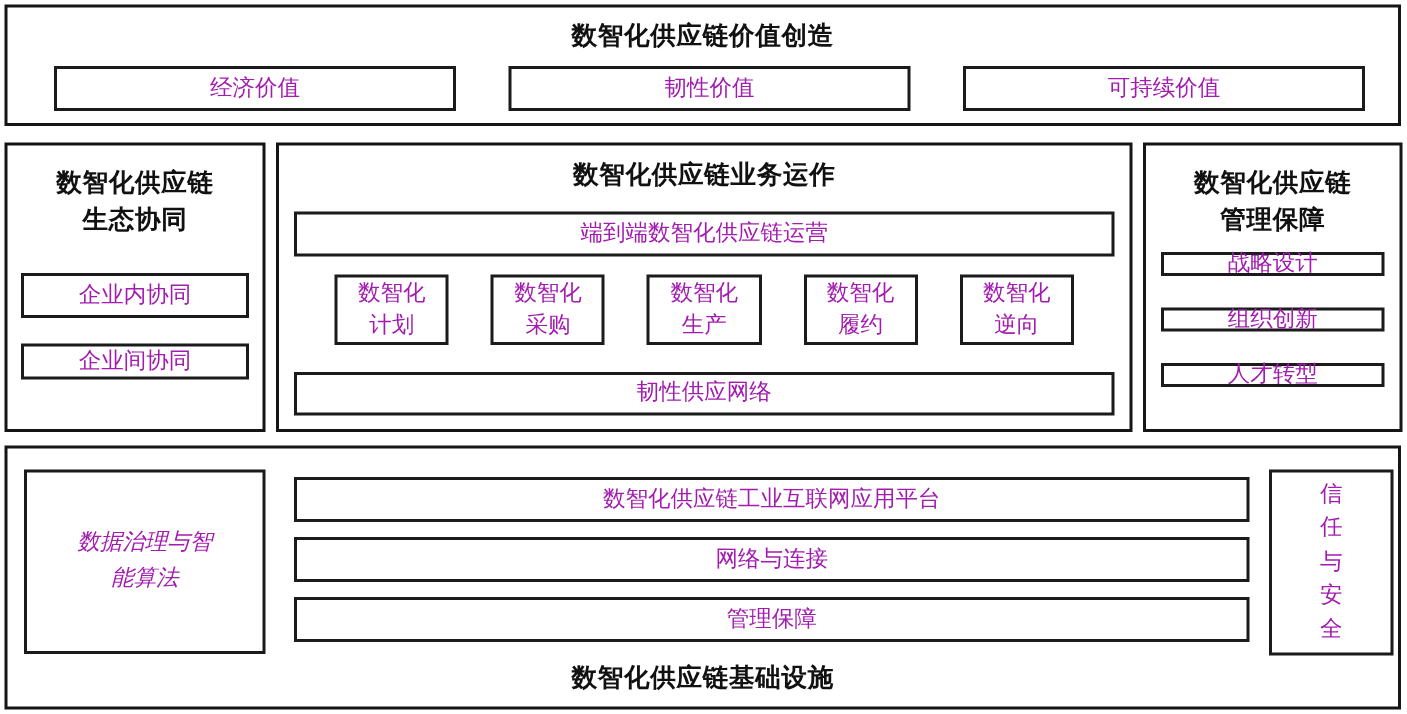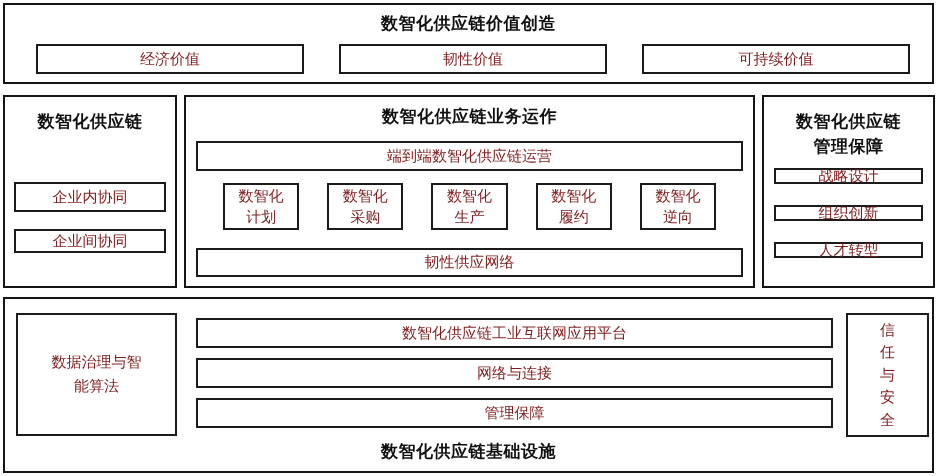--- a/index.html
+++ b/index.html
@@ -22,21 +22,21 @@
   }
   .box {
     border: 2px solid #1b1b1b;
     background: #ffffff;
     display: flex;
     align-items: center;
     justify-content: center;
     text-align: center;
     font-size: 15px;
     line-height: 1.35;
-    color: #7f1d1d;
+    color: #a21caf;
   }
   .sec-title {
     font-weight: bold;
     font-size: 17px;
     text-align: center;
     line-height: 1.45;
     letter-spacing: 0.5px;
   }
   .tl { display: block; }
 
@@ -67,21 +67,21 @@
   
   .panel-mgmt { left: 762px; top: 95px; width: 173px; height: 193px; padding-top: 13px; }
   .mgmt-box { position: absolute; left: 10px; right: 10px; height: 16px; }
   .mgmt-box-1 { top: 71px; }
   .mgmt-box-2 { top: 108px; }
   .mgmt-box-3 { top: 145px; }
 
   
   .panel-infra { left: 3px; top: 297px; width: 931px; height: 176px; }
   .datagov-box { position: absolute; left: 11px; top: 14px; width: 161px; height: 123px; }
-  .datagov-box span { display: inline-block; width: 97px; line-height: 1.55; }
+  .datagov-box span { display: inline-block; width: 97px; line-height: 1.55; font-style: italic; }
   .layers-col { position: absolute; left: 191px; top: 19px; width: 637px; }
   .layer-box { height: 30px; margin-bottom: 10px; }
   .trust-box { position: absolute; left: 841px; top: 14px; width: 83px; height: 124px; }
   .trust-box span { display: inline-block; width: 16px; line-height: 1.5; word-break: break-all; text-align: center; }
   .infra-title { position: absolute; left: 0; right: 0; bottom: 6px; }
 </style>
 </head>
 <body>
 
 <div class="canvas">
@@ -91,20 +91,21 @@
     <div class="value-row">
       <div class="box value-box">经济价值</div>
       <div class="box value-box">韧性价值</div>
       <div class="box value-box">可持续价值</div>
     </div>
   </div>
 
   <div class="panel panel-eco">
     <div class="sec-title">
       <span class="tl">数智化供应链</span>
+      <span class="tl">生态协同</span>
     </div>
     <div class="box eco-box eco-box-1">企业内协同</div>
     <div class="box eco-box eco-box-2">企业间协同</div>
   </div>
 
   <div class="panel panel-biz">
     <div class="sec-title">数智化供应链业务运作</div>
     <div class="box e2e-box">端到端数智化供应链运营</div>
     <div class="proc-row">
       <div class="box proc-box">

